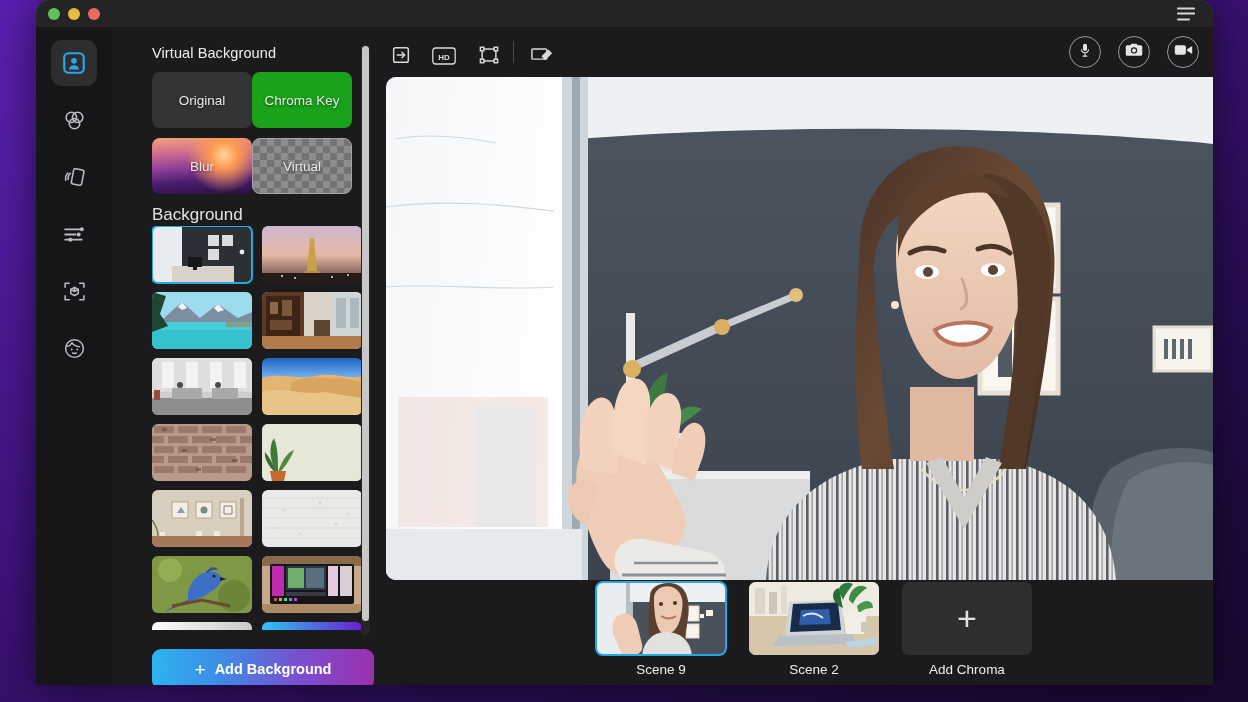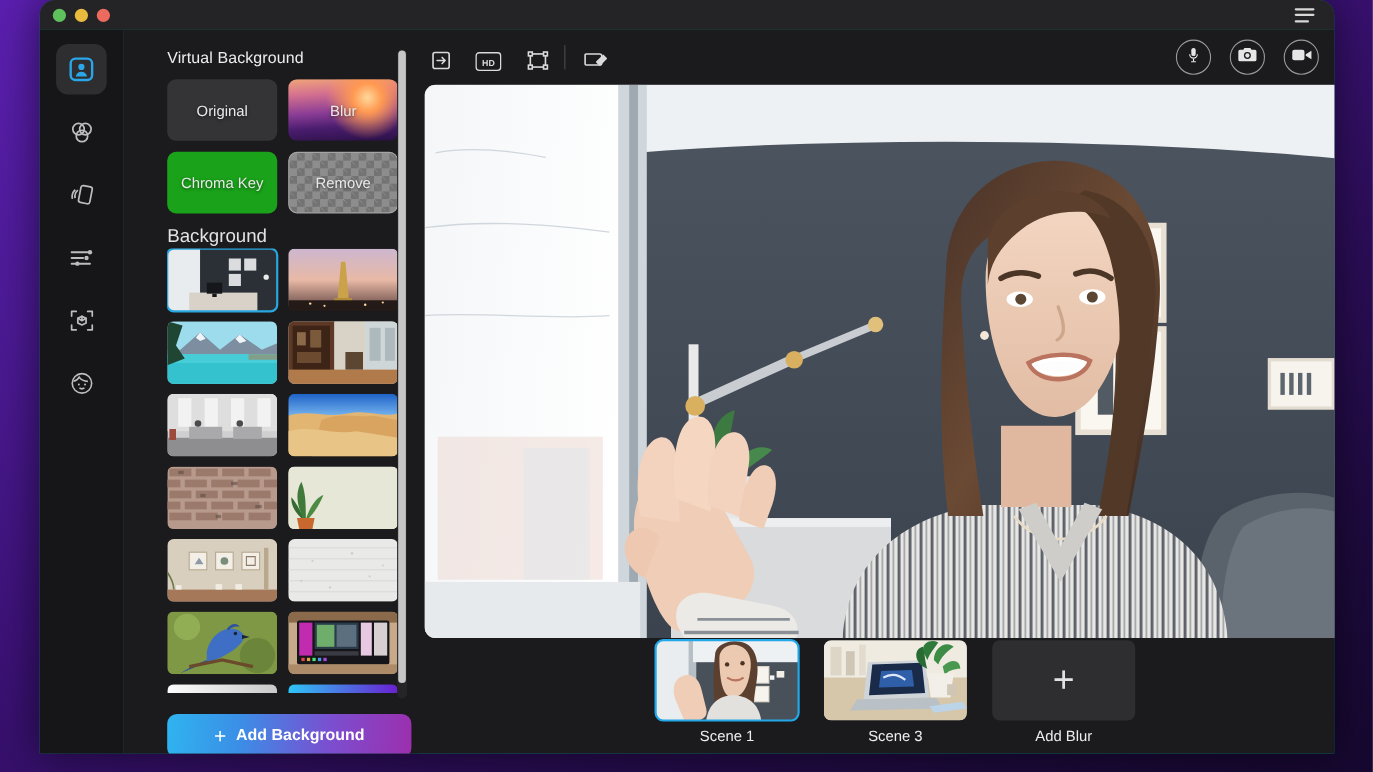--- a/index.html
+++ b/index.html
@@ -72,21 +72,21 @@
     background: #1b1b1d;
   }
   #panel-title {
     position: absolute; left: 40px; top: 18px;
     font-size: 14.5px; color: #ededee; letter-spacing: .1px;
   }
   #modes {
     position: absolute; left: 40px; top: 45px;
     width: 210px;
     display: grid; grid-template-columns: 100px 100px;
-    gap: 10px 10px;
+    gap: 10px 0;
     text-align: center;
   }
   .mode {
     height: 56px; border-radius: 8px;
     display: flex; align-items: center; justify-content: center;
     font-size: 13.5px; color: #eaeaea;
     position: relative; overflow: hidden;
   }
   .mode span { position: relative; z-index: 2; text-shadow: 0 1px 3px rgba(0,0,0,.6); }
   .mode-original { background: #343437; }
@@ -281,28 +281,28 @@
     </div>
   </div>
 
   <div id="sidebar">
     <div id="panel-title">Virtual Background</div>
 
     <div id="modes">
       <div class="mode mode-original">
         <span>Original</span>
       </div>
+      <div class="mode mode-chroma">
+        <span>Chroma Key</span>
+      </div>
       <div class="mode mode-blur">
         <span>Blur</span>
       </div>
-      <div class="mode mode-chroma">
-        <span>Chroma Key</span>
-      </div>
       <div class="mode mode-remove">
-        <span>Remove</span>
+        <span>Virtual</span>
       </div>
     </div>
 
     <div id="bg-label">Background</div>
 
     <div id="bg-grid">
 
       <div class="thumb selected">
         <svg width="100" height="57" viewBox="0 0 100 57" preserveAspectRatio="none">
           <rect width="100" height="57" fill="#3a3f46"></rect>
@@ -844,21 +844,21 @@
             <path d="M54 14 C54 3 70 -2 82 3 C92 8 94 22 92 36 C90 50 88 62 86 73 H56 C52 54 52 30 54 14z" fill="#5b4030"></path>
             <path d="M58 16 C58 7 68 2 76 5 C85 8 88 18 86 28 C84 44 78 52 70 52 C60 52 58 32 58 16z" fill="#ecc9b1"></path>
             <circle cx="65" cy="22" r="2" fill="#4a3426"></circle>
               <circle cx="79" cy="21" r="2" fill="#4a3426"></circle>
             <path d="M65 34 q8 5 15 0" stroke="#b9735f" stroke-width="2" fill="none"></path>
             <path d="M46 73 C48 58 58 50 70 50 C84 50 94 58 96 73z" fill="#e3e1dd"></path>
             <path d="M18 54 C14 42 18 34 26 32 C34 30 40 36 42 46 L46 62 C48 70 42 73 36 73 L26 73z" fill="#f0cdb6"></path>
             <rect x="104" y="32" width="4" height="4" fill="#f5f5f5"></rect>
           </svg>
         </div>
-        <div class="scene-label">Scene 1</div>
+        <div class="scene-label">Scene 9</div>
       </div>
 
       <div class="scene-item">
         <div class="scene-thumb">
           <svg width="130" height="73" viewBox="0 0 130 73" preserveAspectRatio="none">
             <rect width="130" height="73" fill="#e6e0d4"></rect>
             <rect x="0" y="0" width="130" height="34" fill="#efebe1"></rect>
             <rect x="0" y="34" width="130" height="39" fill="#d6c6aa"></rect>
             <rect x="6" y="6" width="10" height="26" fill="#ddd5c6"></rect>
             <rect x="20" y="10" width="8" height="22" fill="#cfc6b6"></rect>
@@ -874,25 +874,25 @@
               <path d="M92 14 C86 4 96 -2 104 2 C100 8 96 12 94 18z" fill="#2f7a3a"></path>
               <path d="M100 18 C100 6 112 0 118 6 C112 10 106 16 104 22z" fill="#3c8c45"></path>
               <path d="M90 24 C82 18 82 8 90 6 C92 14 92 20 94 26z" fill="#276b32"></path>
               <path d="M108 24 C116 16 124 18 124 26 C118 26 112 28 110 32z" fill="#48994f"></path>
               <path d="M94 30 h24 l-3 22 h-18z" fill="#f2efe8"></path>
             </g>
             <path d="M96 60 L126 56 L130 62 L100 66z" fill="#bcd4e8"></path>
             <rect x="112" y="40" width="8" height="10" fill="#cfc6b6"></rect>
           </svg>
         </div>
-        <div class="scene-label">Scene 3</div>
+        <div class="scene-label">Scene 2</div>
       </div>
 
       <div class="scene-item">
         <div class="scene-thumb scene-add">
           <span>+</span>
         </div>
-        <div class="scene-label">Add Blur</div>
+        <div class="scene-label">Add Chroma</div>
       </div>
     </div>
 
   </div>
 </div>
 
 </body></html>

